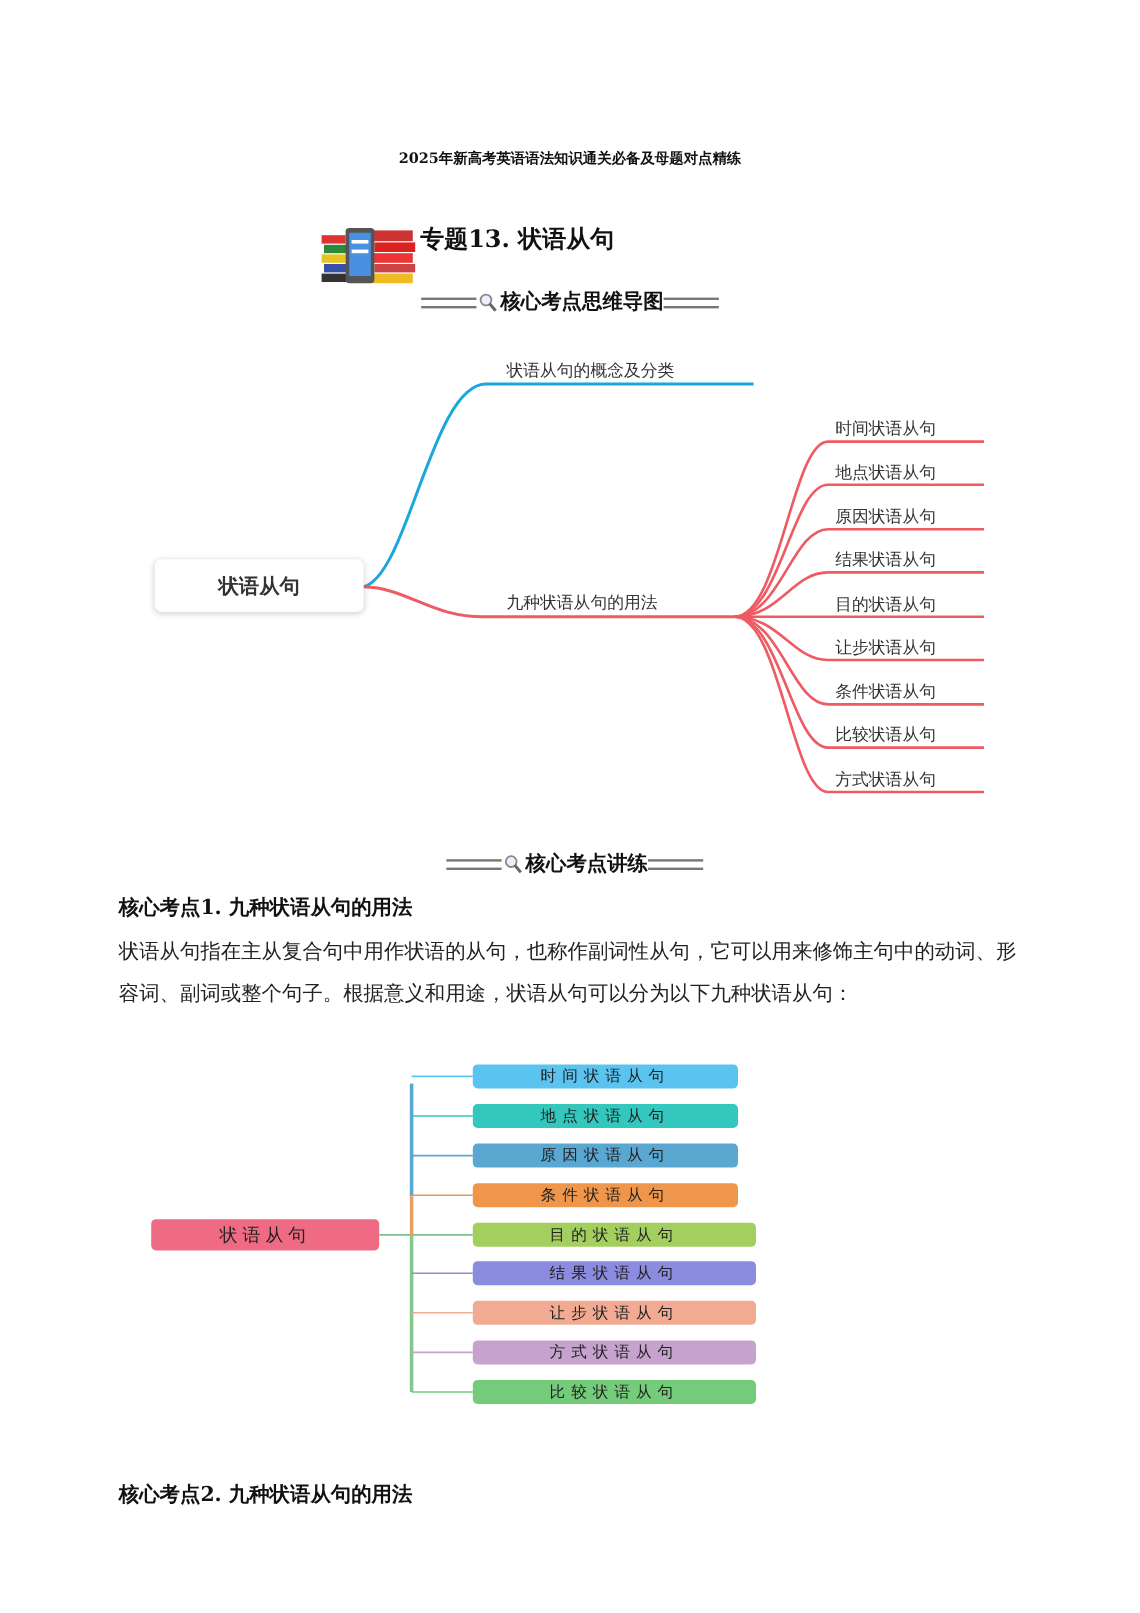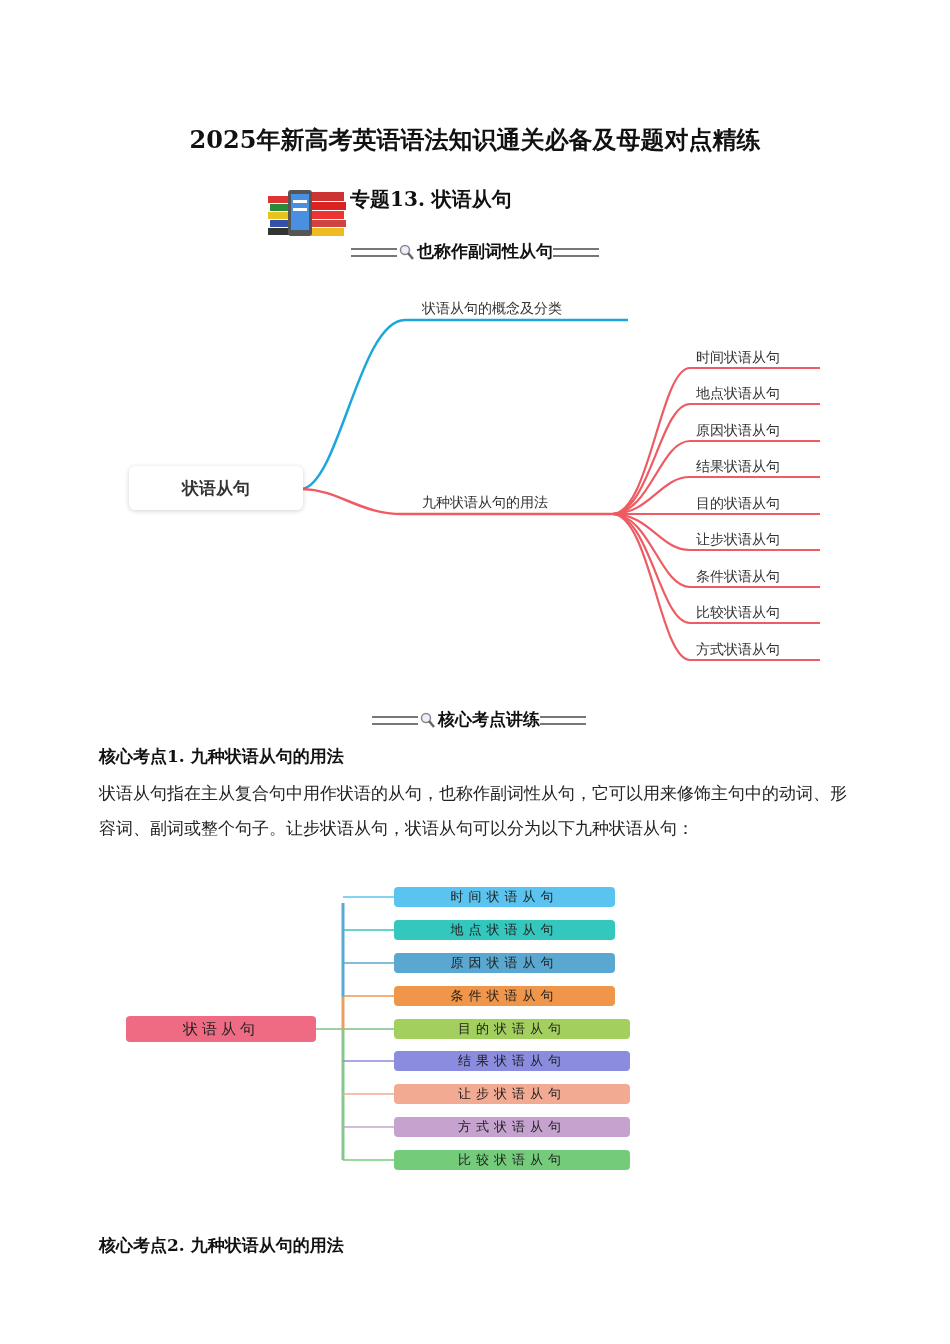--- a/index.html
+++ b/index.html
@@ -1,18 +1,18 @@
 <!DOCTYPE html>
 <html><head>
 <meta charset="utf-8">
 <style>
   html,body{margin:0;padding:0;background:#fff;}
   body{width:950px;height:1344px;position:relative;overflow:hidden;font-family:"DejaVu Serif","Liberation Serif",serif;color:#111;}
   .abs{position:absolute;}
-  .doc-title{left:0;width:950px;top:124px;text-align:center;font-size:24px;font-weight:bold;}
+  .doc-title{left:0;width:950px;top:124px;text-align:center;font-size:12px;font-weight:bold;}
   .topic-title{left:0;width:862px;top:186px;text-align:center;font-size:20px;font-weight:bold;}
   .books{left:258px;top:186px;width:96px;height:52px;}
   .sec-head{text-align:center;font-size:17px;font-weight:bold;}
   .sec-head .dbl{display:inline-block;width:46px;height:5px;border-top:2px solid #777;border-bottom:2px solid #777;vertical-align:middle;}
   .sec-head .mag{display:inline-block;vertical-align:middle;margin:0 2px;}
   .h3{left:99px;font-size:17px;font-weight:bold;}
   .para{left:99px;width:752px;top:776px;font-size:17px;line-height:34.5px;color:#222;}
   .mm1 text{font-family:"DejaVu Sans","Liberation Sans",sans-serif;}
   .root1{left:129px;top:466px;width:174px;height:44px;background:#fff;border-radius:6px;box-shadow:0 1px 5px rgba(0,0,0,.18);display:flex;align-items:center;justify-content:center;font-family:"DejaVu Sans",sans-serif;font-weight:bold;font-size:17px;color:#333;}
   .root2{left:126px;top:1016px;width:190px;height:26px;background:#ef6a83;border-radius:4px;display:flex;align-items:center;justify-content:center;font-size:15px;color:#222;letter-spacing:4px;font-family:"DejaVu Sans",sans-serif;}
@@ -39,21 +39,21 @@
   <rect x="35" y="14" width="14" height="3" fill="#fff"></rect>
     <rect x="35" y="22" width="14" height="3" fill="#fff"></rect>
 </svg>
 
 <div class="abs topic-title">专题13. 状语从句</div>
 
 <div class="abs sec-head" style="left:0;width:950px;top:240px;">
   <span class="dbl"></span><svg class="mag" width="16" height="18" viewBox="0 0 16 18">
       <circle cx="6" cy="6" r="4.5" fill="#eef" stroke="#888" stroke-width="1.5"></circle>
       <line x1="9" y1="9" x2="14" y2="15" stroke="#666" stroke-width="2.5"></line>
-    </svg><span>也称作副词性从句</span><span class="dbl"></span>
+    </svg><span>核心考点思维导图</span><span class="dbl"></span>
 </div>
 
 <svg class="abs mm1" style="left:0;top:280px;" width="950" height="400">
   <path d="M303,209 C340,200 360,40 405,40 L628,40" fill="none" stroke="#1ba7dc" stroke-width="2.5"></path>
   <path d="M303,209 C340,210 360,235 405,234 L612,234" fill="none" stroke="#ee5b62" stroke-width="2.5"></path>
   <g fill="none" stroke="#ee5b62" stroke-width="2.2">
     <path d="M612,234 C650,234 660,88 690,88 L820,88"></path>
     <path d="M612,234 C650,234 660,124 690,124 L820,124"></path>
     <path d="M612,234 C650,234 660,161 690,161 L820,161"></path>
     <path d="M612,234 C650,234 660,197 690,197 L820,197"></path>
@@ -80,21 +80,21 @@
 <div class="abs root1">状语从句</div>
 
 <div class="abs sec-head" style="left:4px;width:950px;top:708px;">
   <span class="dbl"></span><svg class="mag" width="16" height="18" viewBox="0 0 16 18">
       <circle cx="6" cy="6" r="4.5" fill="#eef" stroke="#888" stroke-width="1.5"></circle>
       <line x1="9" y1="9" x2="14" y2="15" stroke="#666" stroke-width="2.5"></line>
     </svg><span>核心考点讲练</span><span class="dbl"></span>
 </div>
 
 <div class="abs h3" style="top:745px;">核心考点1. 九种状语从句的用法</div>
-<div class="abs para">状语从句指在主从复合句中用作状语的从句，也称作副词性从句，它可以用来修饰主句中的动词、形容词、副词或整个句子。让步状语从句，状语从句可以分为以下九种状语从句：</div>
+<div class="abs para">状语从句指在主从复合句中用作状语的从句，也称作副词性从句，它可以用来修饰主句中的动词、形容词、副词或整个句子。根据意义和用途，状语从句可以分为以下九种状语从句：</div>
 
 <svg class="abs" style="left:0;top:880px;" width="950" height="300">
   <line x1="316" y1="149" x2="394" y2="149" stroke="#7cc08a" stroke-width="1.5"></line>
   <path d="M343,23 L343,117" stroke="#5aa7d1" stroke-width="3" fill="none"></path>
   <path d="M343,117 L343,149" stroke="#e8a060" stroke-width="3" fill="none"></path>
   <path d="M343,149 L343,280" stroke="#86c68f" stroke-width="3" fill="none"></path>
   <g stroke-width="1.3">
     <line x1="343" y1="17" x2="394" y2="17" stroke="#5bc3f0"></line>
     <line x1="343" y1="50" x2="394" y2="50" stroke="#34c7bd"></line>
     <line x1="343" y1="83" x2="394" y2="83" stroke="#5aa7d1"></line>

